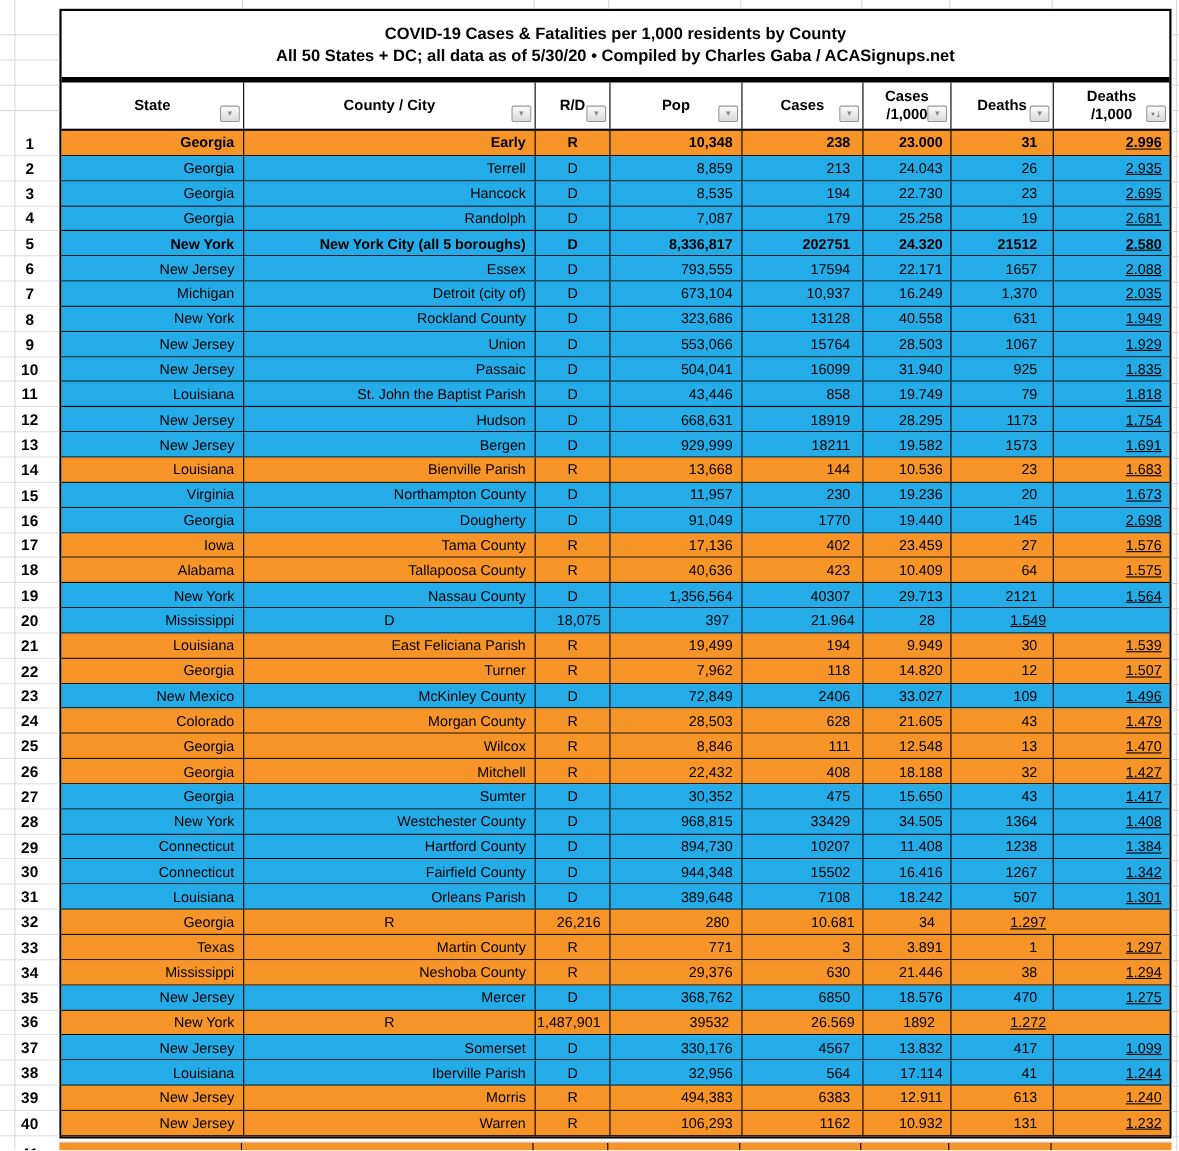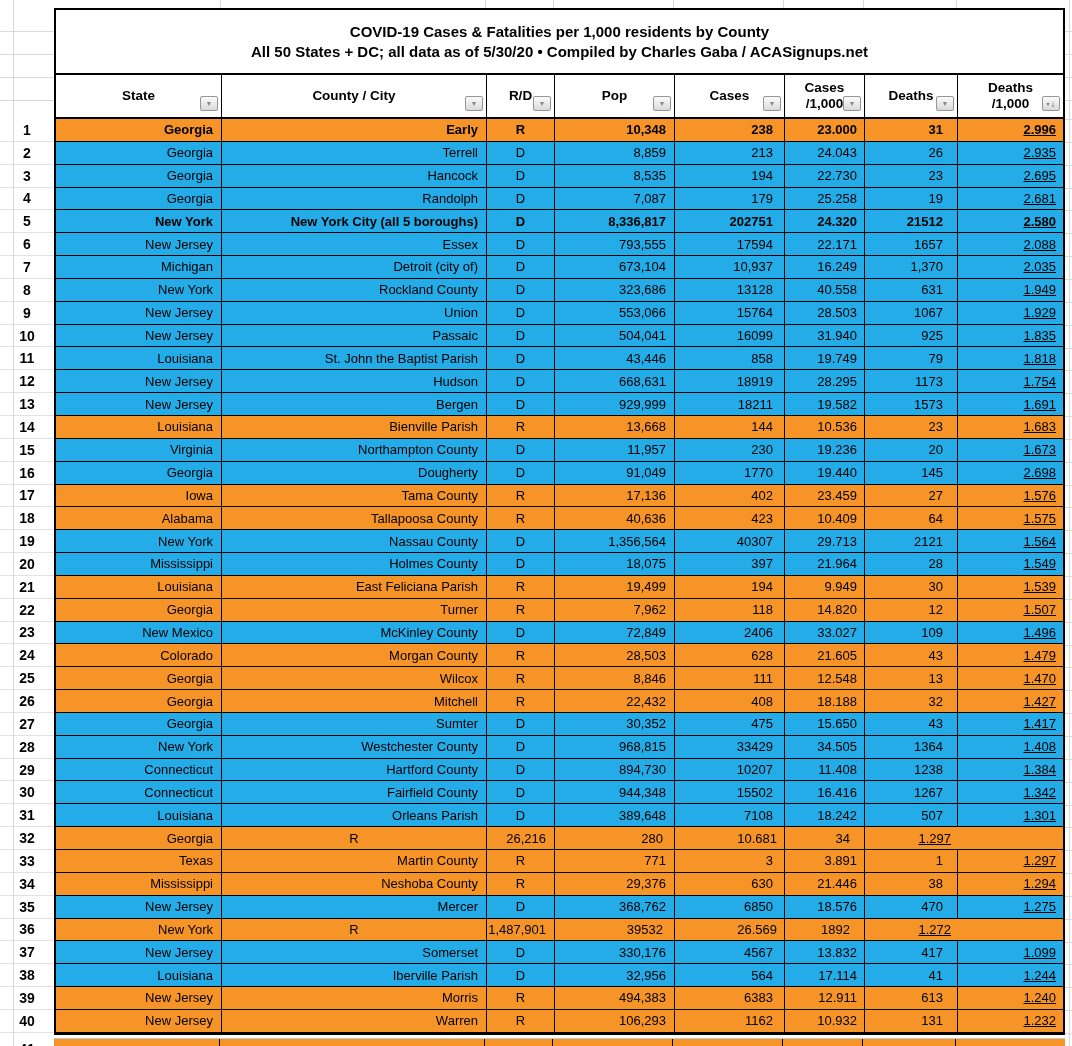--- a/index.html
+++ b/index.html
@@ -5,21 +5,21 @@
   html,body{margin:0;padding:0;background:#fff;}
   .screen{position:relative;width:1072px;height:1046px;background:#ffffff;overflow:hidden;
           font-family:"Liberation Sans","DejaVu Sans",sans-serif;color:#000;
           --cols:166px 265px 68px 120px 110px 80px 93px 105px;}
   
   .vgrid{position:absolute;width:1px;background:#d9d9d9;}
   .hgrid{position:absolute;height:1px;background:#d9d9d9;}
   
   .table{position:absolute;left:54px;top:8px;width:1011px;height:1027px;box-sizing:border-box;
          border:2px solid #000;background:#fff;}
-  .title{height:65px;box-sizing:border-box;border-bottom:2px solid #000000;display:flex;
+  .title{height:65px;box-sizing:border-box;border-bottom:5px solid #000000;display:flex;
          flex-direction:column;justify-content:center;align-items:center;gap:3px;
          font-weight:bold;font-size:15px;text-align:right;}
   .headerrow{height:44px;box-sizing:border-box;border-bottom:2px solid #000;display:grid;
          grid-template-columns:var(--cols);}
   .hcell{position:relative;box-sizing:border-box;border-right:1px solid #000;display:flex;
          align-items:center;justify-content:center;font-weight:bold;font-size:13.5px;
          text-align:center;white-space:pre-line;line-height:16px;}
   .hcell:last-child{border-right:none;}
   .fbtn{position:absolute;right:3px;bottom:6px;width:18px;height:15px;box-sizing:border-box;
         background:linear-gradient(#fbfbfb,#d9d9d9);border:1px solid #979797;border-radius:2px;
@@ -264,21 +264,20 @@
           <div class="cell c-county">Nassau County</div>
           <div class="cell center c-rd">D</div>
           <div class="cell c-pop">1,356,564</div>
           <div class="cell c-cases">40307</div>
           <div class="cell c-c1000">29.713</div>
           <div class="cell c-deaths">2121</div>
           <div class="cell c-d1000">1.564</div>
         </div>
         <div class="trow dem">
           <div class="cell c-state">Mississippi</div>
-          <div class="cell c-county">Holmes County</div>
           <div class="cell center c-rd">D</div>
           <div class="cell c-pop">18,075</div>
           <div class="cell c-cases">397</div>
           <div class="cell c-c1000">21.964</div>
           <div class="cell c-deaths">28</div>
           <div class="cell c-d1000">1.549</div>
         </div>
         <div class="trow rep">
           <div class="cell c-state">Louisiana</div>
           <div class="cell c-county">East Feliciana Parish</div>

